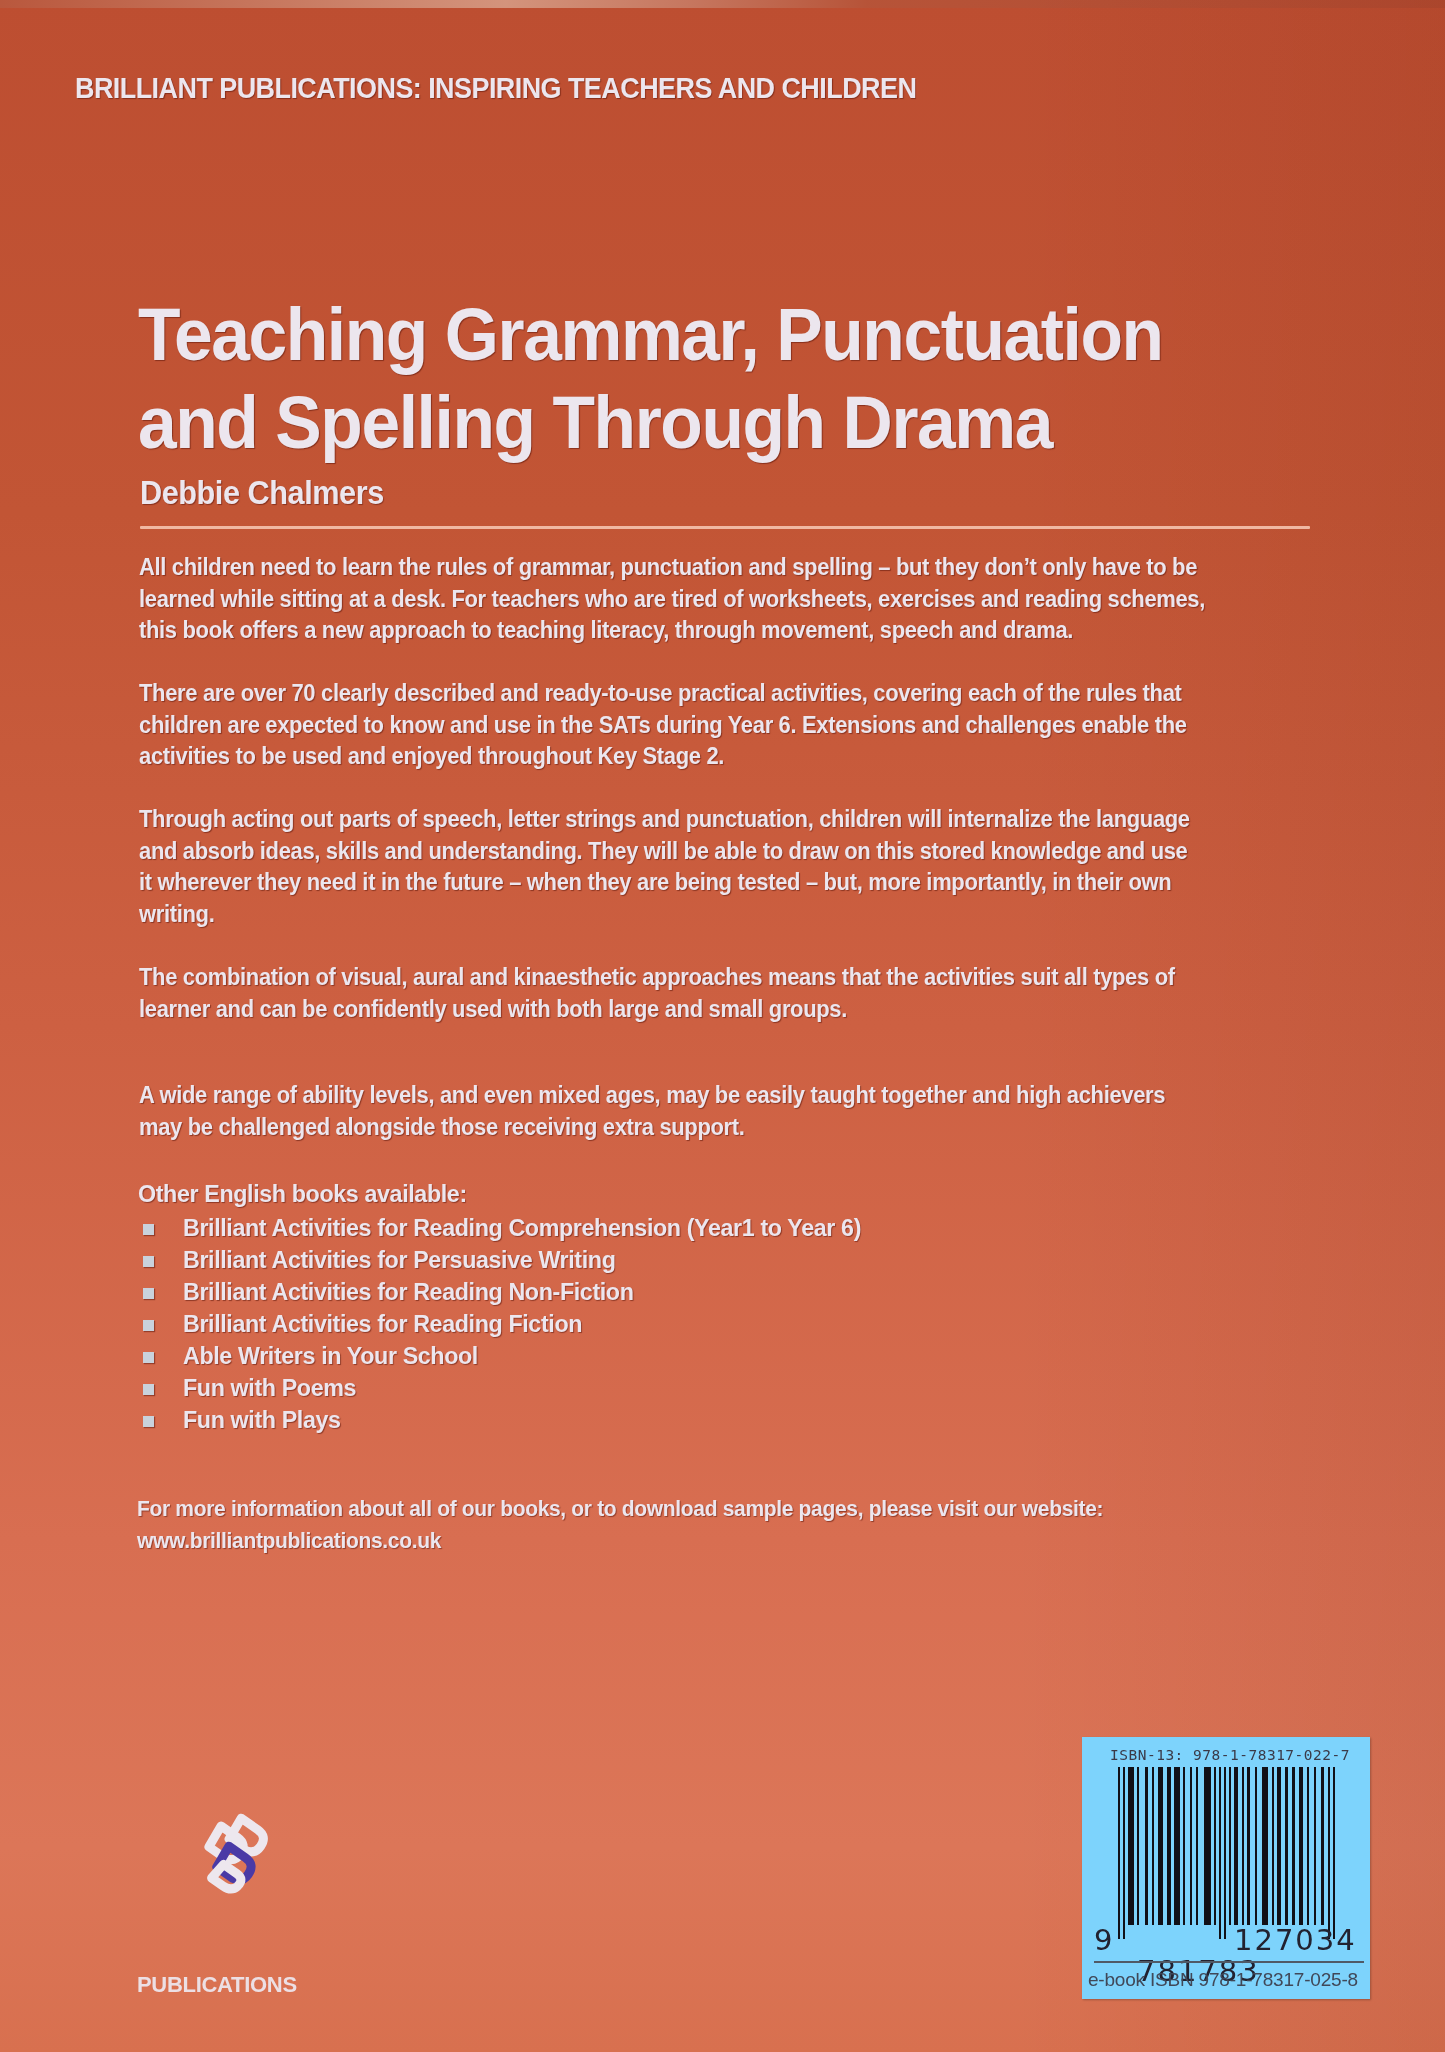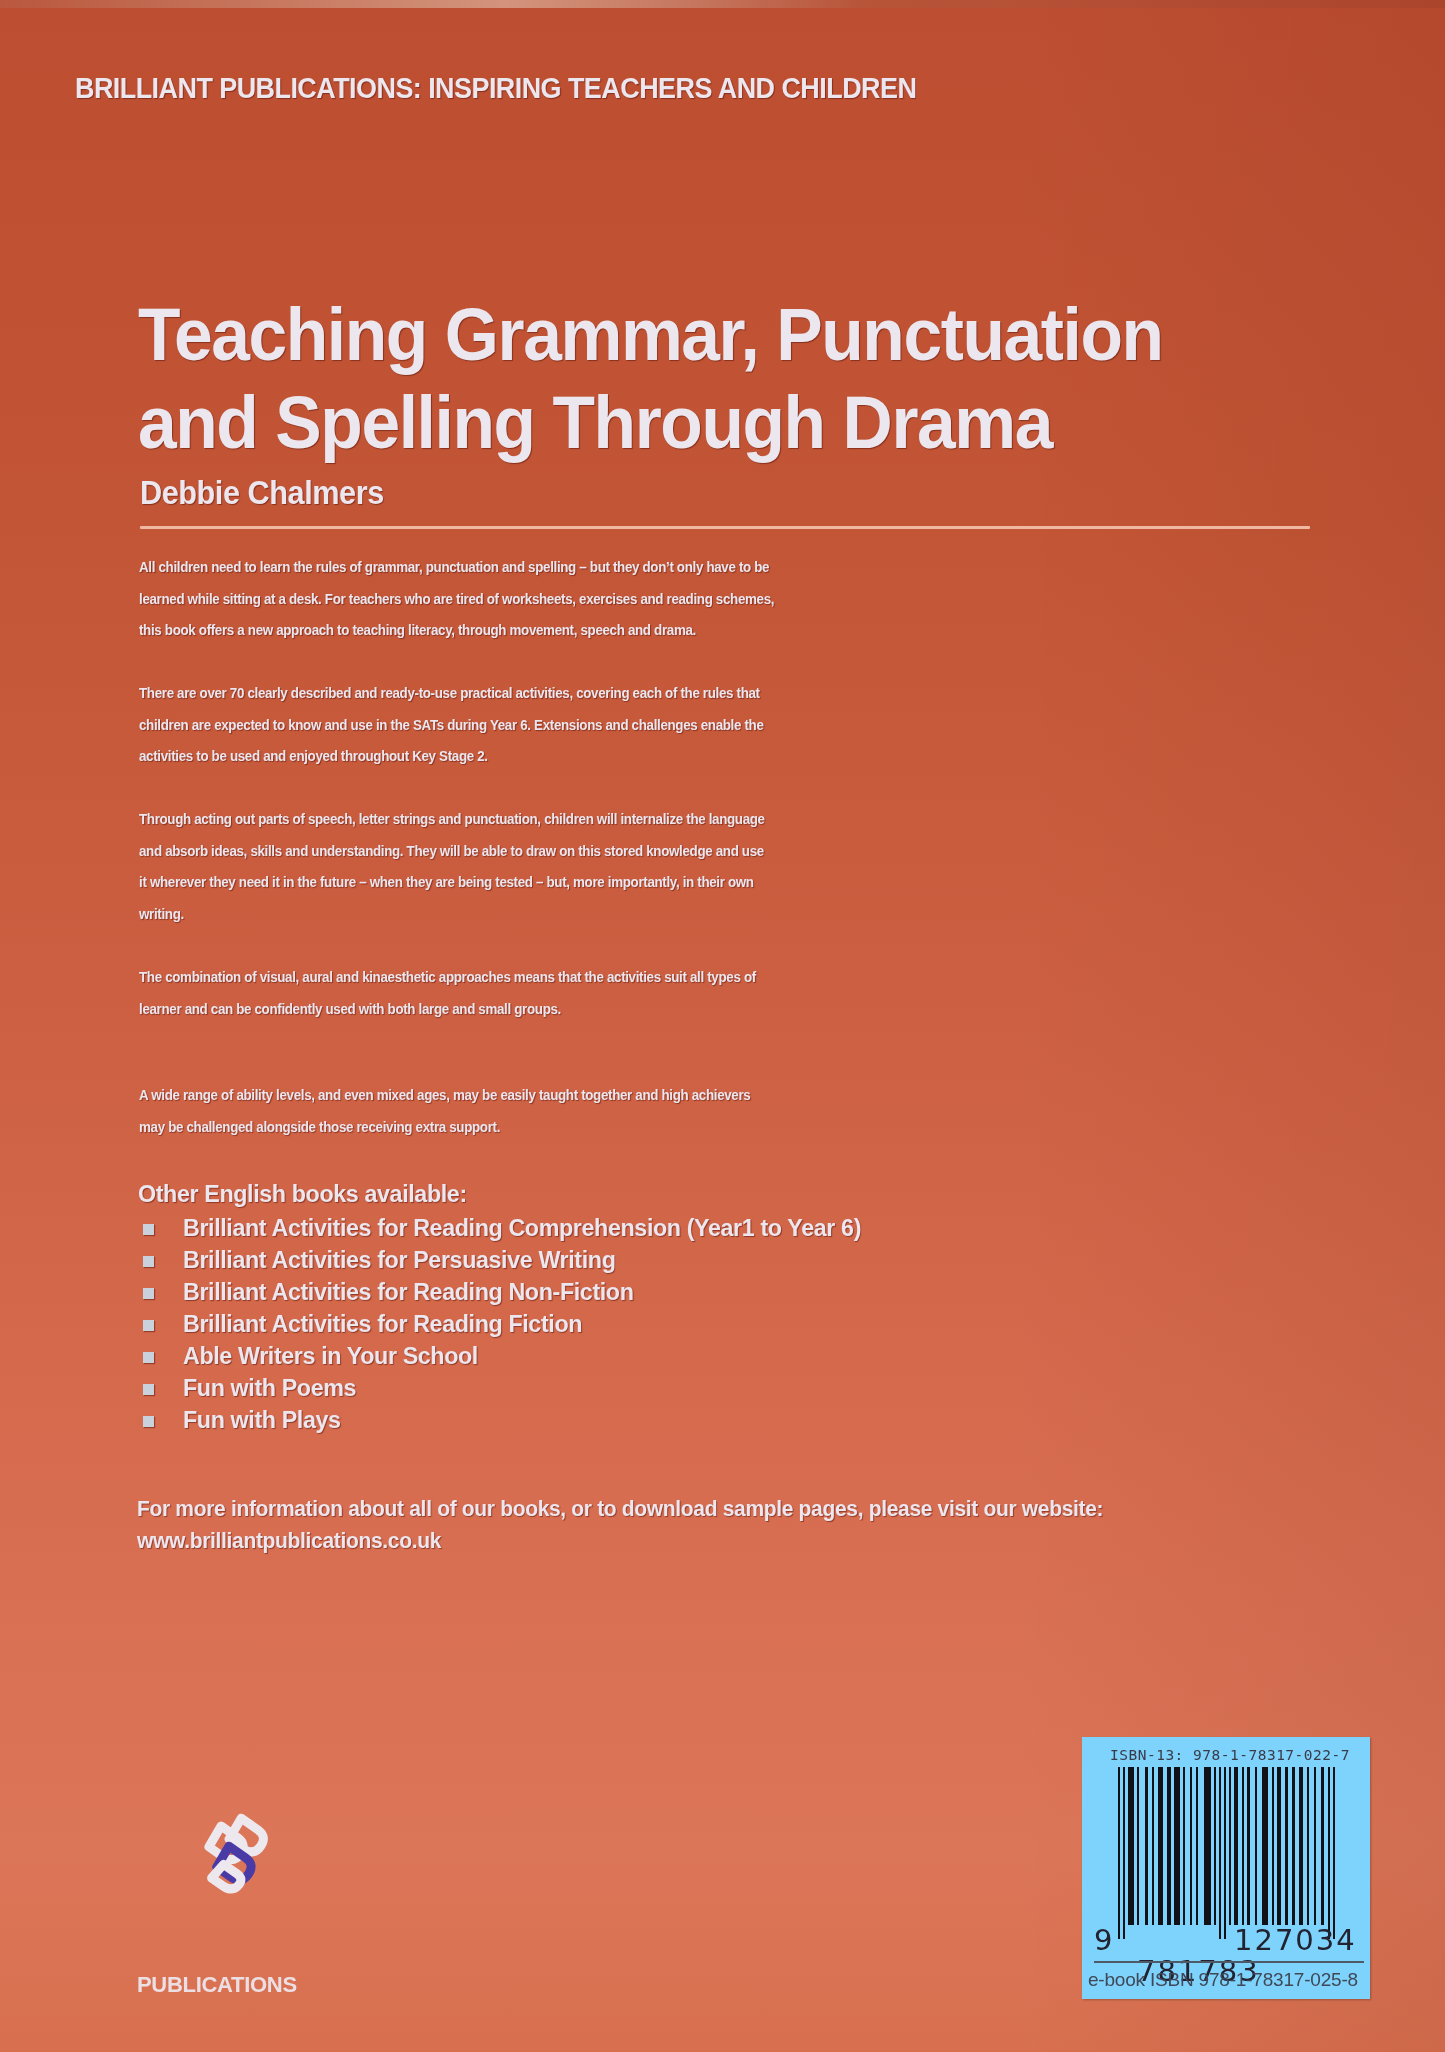--- a/index.html
+++ b/index.html
@@ -12,21 +12,21 @@
   .topstrip { position:absolute; left:0; top:0; width:1445px; height:8px;
     background: linear-gradient(90deg,#b85a40,#d9a58f 35%,#c8806a 48%,#b5553a 60%,#b04a30); opacity:.8; }
   .shade { position:absolute; inset:0; background: linear-gradient(90deg, rgba(0,0,0,0) 70%, rgba(80,10,0,0.08) 100%); pointer-events:none; }
   .abs { position:absolute; white-space:nowrap; }
   .txt { text-shadow: 1px 1px 1px rgba(90,20,10,0.55); }
   #tagline { left:75px; top:72px; font-size:29px; font-weight:bold; letter-spacing:-0.6px; transform:scaleX(0.93); transform-origin:left top; }
   #title1 { left:138px; top:292px; font-size:74px; font-weight:bold; letter-spacing:-1.5px; transform:scaleX(0.94); transform-origin:left top; }
   #title2 { left:138px; top:380px; font-size:74px; font-weight:bold; letter-spacing:-1.5px; transform:scaleX(0.94); transform-origin:left top; }
   #author { left:140px; top:474px; font-size:33px; font-weight:bold; letter-spacing:-0.5px; transform:scaleX(0.93); transform-origin:left top; }
   #rule { position:absolute; left:140px; top:526px; width:1170px; height:3px; background:#f0b8a2; border-radius:1px; }
-  .para { position:absolute; left:139px; width:1200px; font-size:14px; line-height:31.5px; letter-spacing:-0.35px; font-weight:bold; }
+  .para { position:absolute; left:139px; width:1200px; font-size:23px; line-height:31.5px; letter-spacing:-0.35px; font-weight:bold; }
   .para span { display:block; white-space:nowrap; transform:scaleX(0.955); transform-origin:left top; }
   #books-head { left:138px; top:1180px; font-size:24.5px; font-weight:bold; letter-spacing:-0.4px; transform:scaleX(0.95); transform-origin:left top; }
   .book { position:absolute; left:140px; height:32px; }
   .bullet { position:absolute; left:3px; top:10px; width:11px; height:11px; background:#c9d2dc; box-shadow:1px 1px 1px rgba(90,20,10,.5); }
   .book-label { position:absolute; left:43px; top:0; font-size:24.5px; font-weight:bold; letter-spacing:-0.4px; white-space:nowrap; transform:scaleX(0.95); transform-origin:left top; }
   #footer1 { left:137px; top:1496px; font-size:22px; font-weight:bold; letter-spacing:-0.35px; transform:scaleX(0.955); transform-origin:left top; }
   #footer2 { left:137px; top:1528px; font-size:22px; font-weight:bold; letter-spacing:-0.35px; transform:scaleX(0.955); transform-origin:left top; }
 
   #barcode-box { position:absolute; left:1082px; top:1737px; width:288px; height:262px; background:#7dd3fc; box-shadow:1px 1px 2px rgba(0,0,0,.25); }
   #isbn13 { position:absolute; left:28px; top:10px; font-family:"DejaVu Sans Mono", monospace; font-size:14.5px; color:#3a3a48; letter-spacing:0.5px; white-space:nowrap; }

